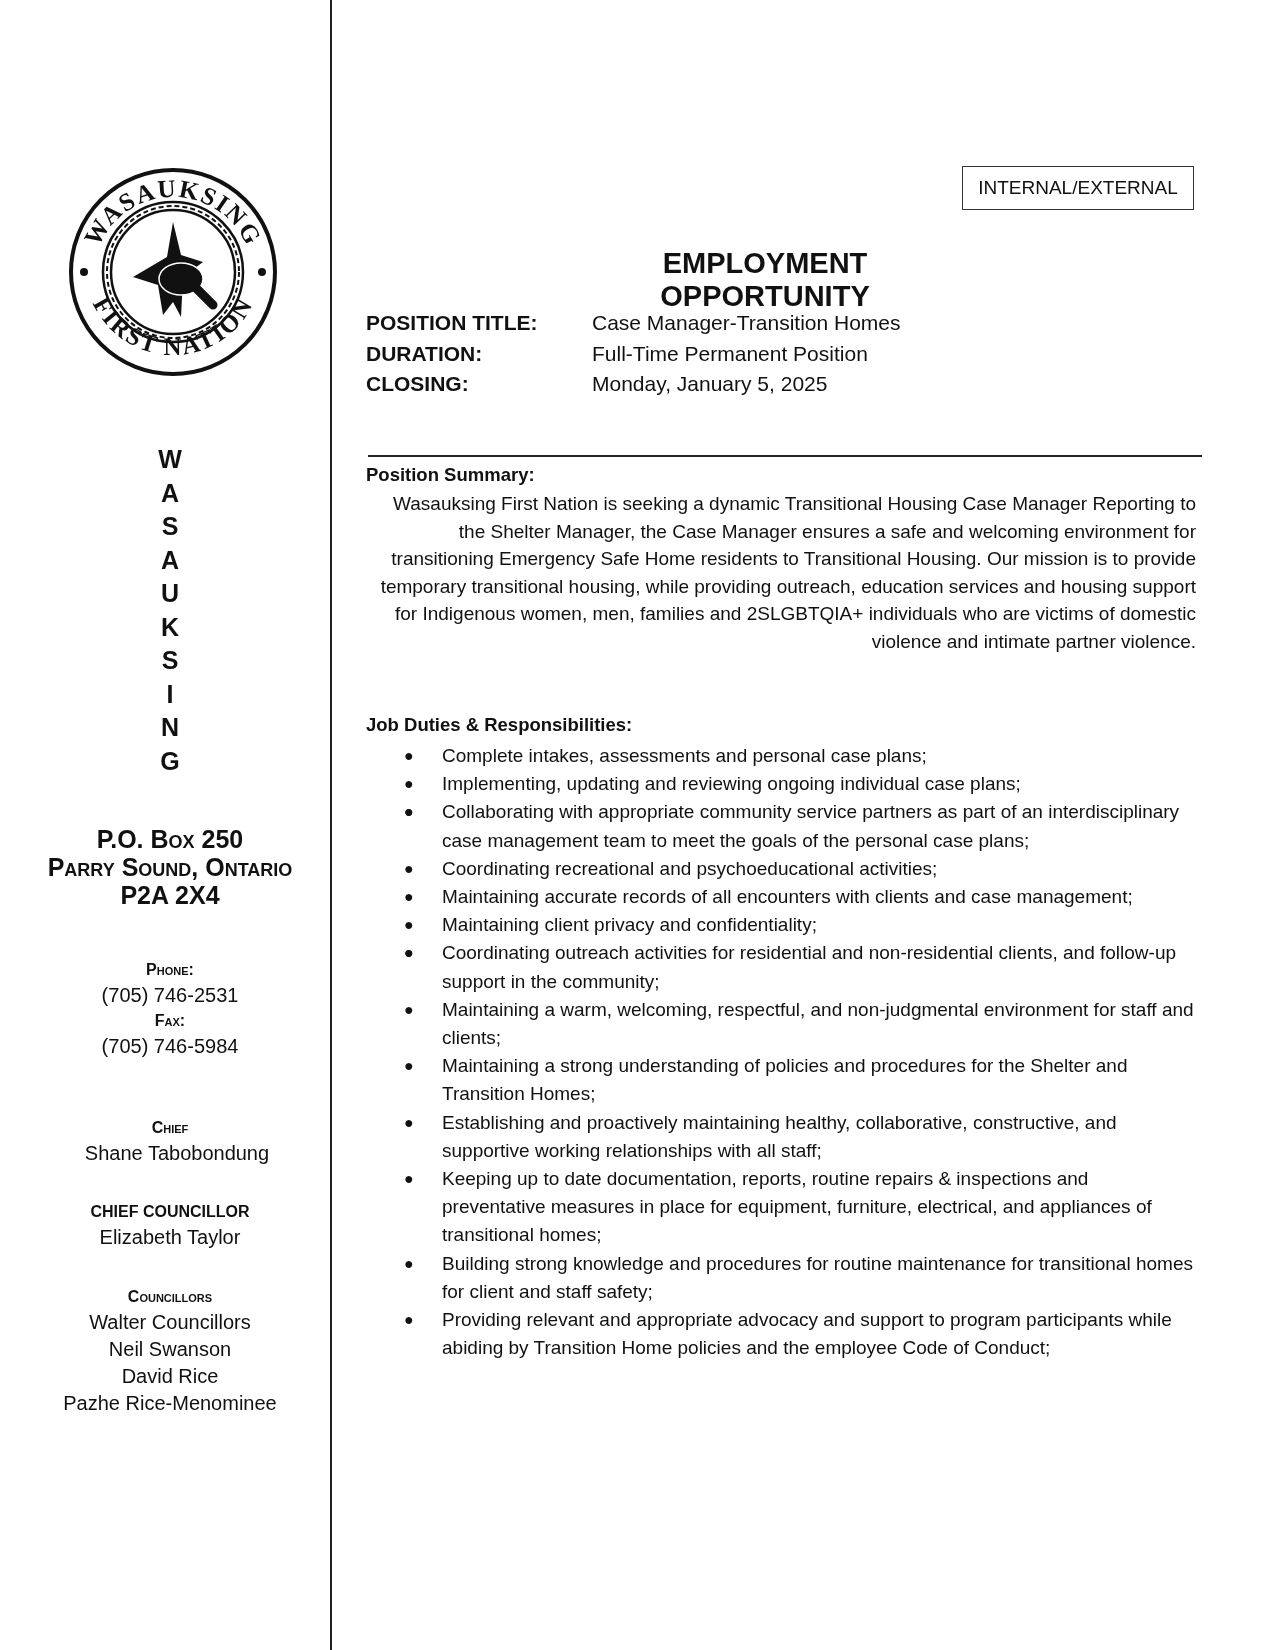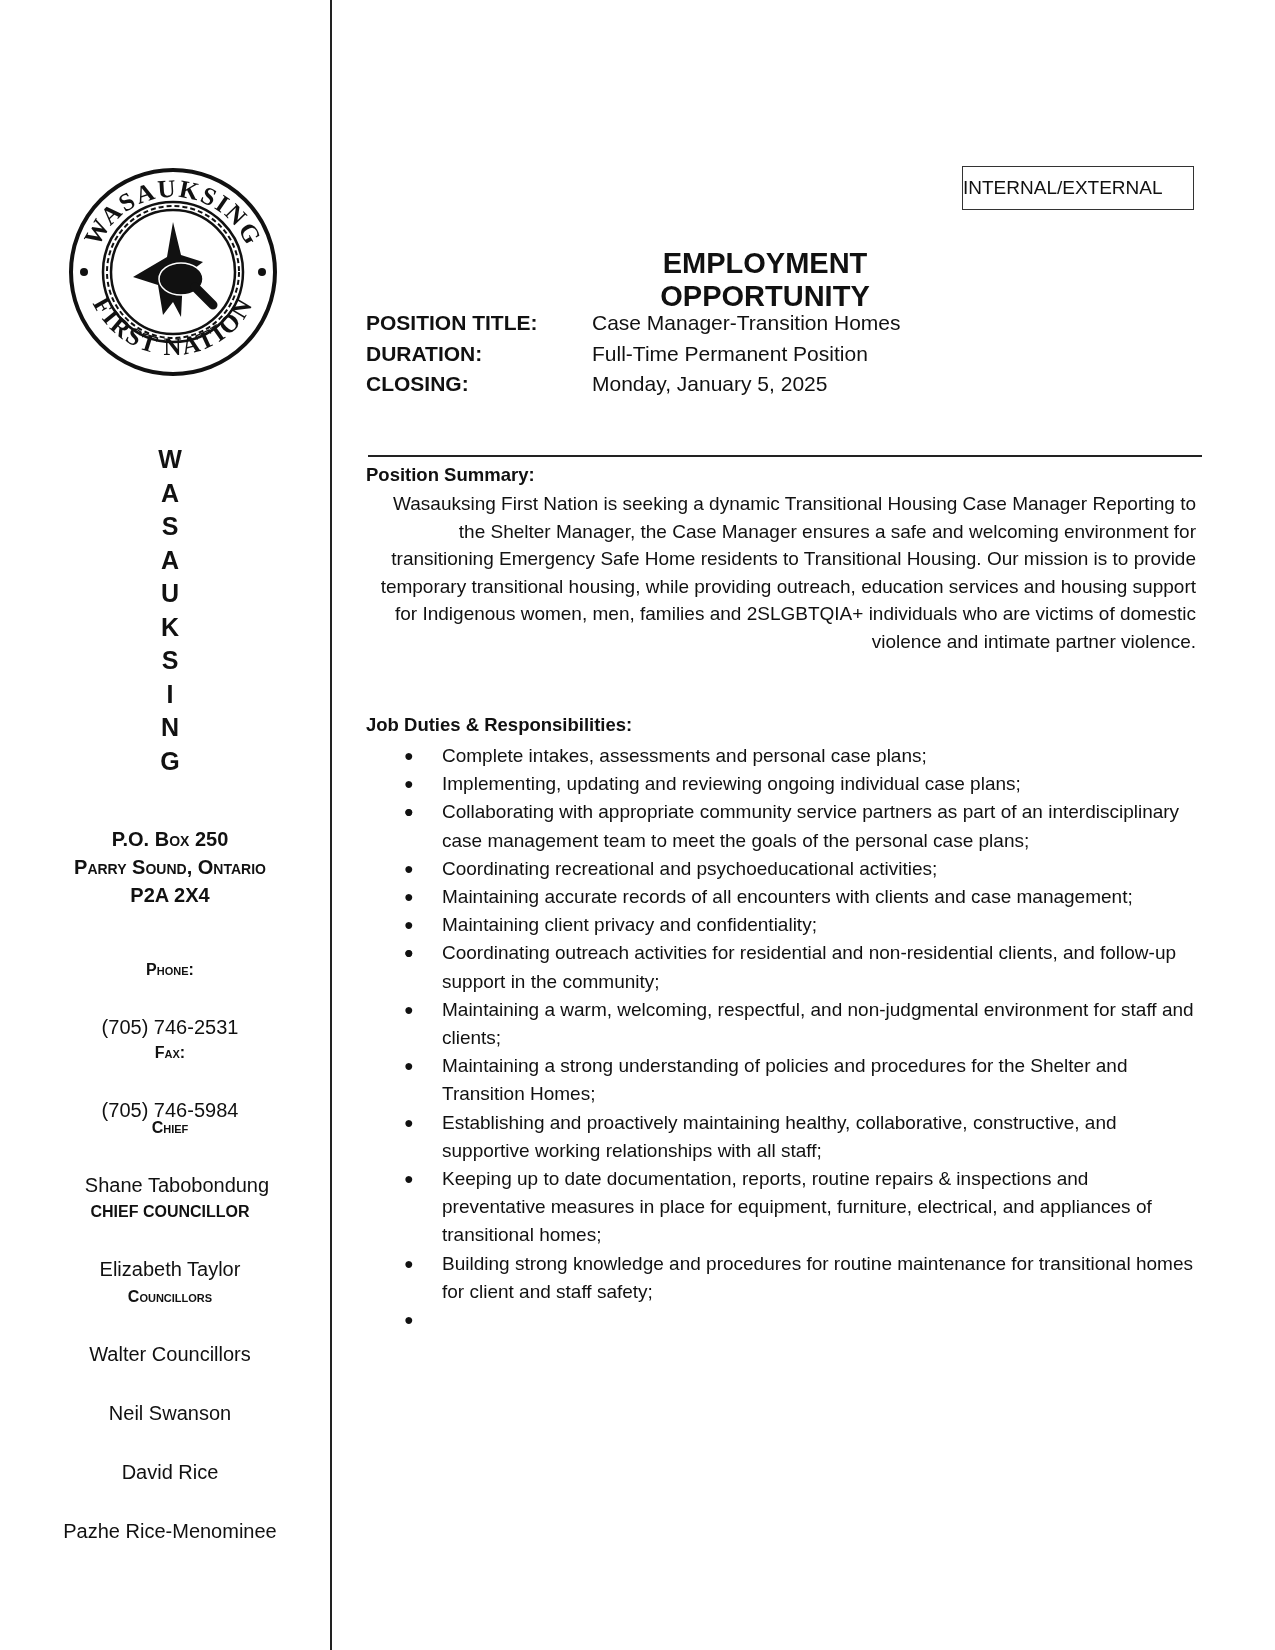--- a/index.html
+++ b/index.html
@@ -6,29 +6,29 @@
     body { width: 1275px; height: 1650px; position: relative; overflow: hidden;
       font-family: "Liberation Sans", sans-serif; color: #111; }
     .vline { position: absolute; left: 330px; top: 0; width: 2px; height: 1650px; background: #222; }
     .sidebar { position: absolute; left: 0; top: 0; width: 330px; height: 1650px; }
     .logo { position: absolute; left: 63px; top: 167px; width: 220px; height: 210px; }
     .vertical-name { position: absolute; left: 140px; top: 443px; width: 60px; text-align: center;
       font-family: "Liberation Sans", sans-serif; font-weight: bold; font-size: 25px; line-height: 33.5px; color: #111; }
     .vertical-name span { display: block; }
     .side-block { position: absolute; left: 30px; width: 280px; text-align: center;
       font-family: "Liberation Sans", sans-serif; }
-    .addr { top: 825px; font-weight: bold; font-size: 20px; line-height: 28px; font-variant: small-caps; }
+    .addr { top: 825px; font-weight: bold; font-size: 25px; line-height: 28px; font-variant: small-caps; }
     .lbl { font-weight: bold; font-size: 16px; font-variant: small-caps; line-height: 24px; }
-    .val { font-size: 20px; line-height: 27px; margin-top: 32px; }
+    .val { font-size: 20px; line-height: 27px; }
     .contact { top: 958px; }
     .chief { top: 1116px; }
     .cc { top: 1200px; text-align: center; }
     .councillors { top: 1285px; }
     .badge { position: absolute; left: 962px; top: 166px; width: 232px; height: 44px; border: 1.5px solid #333;
-      box-sizing: border-box; font-size: 19px; line-height: 42px; }
+      box-sizing: border-box; font-size: 19px; line-height: 42px; text-align: center; }
     .title { position: absolute; left: 560px; top: 247px; width: 410px; text-align: center; font-weight: bold; font-size: 29px; }
     .meta { position: absolute; left: 366px; top: 308px; font-size: 21px; line-height: 30.5px; }
     .meta-row { display: flex; }
     .meta-row .k { width: 226px; font-weight: bold; }
     .rule { position: absolute; left: 368px; top: 455px; width: 834px; height: 2px; background: #222; }
     .section-head { position: absolute; left: 366px; font-weight: bold; font-size: 18.5px; }
     .summary-head { top: 464px; }
     .summary { position: absolute; left: 366px; top: 490px; width: 830px; font-size: 19px; line-height: 27.5px; text-align: right; }
     .duties-head { top: 714px; }
     ul.duties { position: absolute; left: 366px; top: 742px; width: 830px; margin: 0; padding: 0; list-style: none;
@@ -143,14 +143,14 @@
     <li><span class="bullet">●</span><span>Coordinating recreational and psychoeducational activities;</span></li>
     <li><span class="bullet">●</span><span>Maintaining accurate records of all encounters with clients and case management;</span></li>
     <li><span class="bullet">●</span><span>Maintaining client privacy and confidentiality;</span></li>
     <li><span class="bullet">●</span></li>
     <li><span class="bullet">●</span><span>Coordinating outreach activities for residential and non-residential clients, and follow-up support in the community;</span></li>
     <li><span class="bullet">●</span><span>Maintaining a warm, welcoming, respectful, and non-judgmental environment for staff and clients;</span></li>
     <li><span class="bullet">●</span><span>Maintaining a strong understanding of policies and procedures for the Shelter and Transition Homes;</span></li>
     <li><span class="bullet">●</span><span>Establishing and proactively maintaining healthy, collaborative, constructive, and supportive working relationships with all staff;</span></li>
     <li><span class="bullet">●</span><span>Keeping up to date documentation, reports, routine repairs &amp; inspections and preventative measures in place for equipment, furniture, electrical, and appliances of transitional homes;</span></li>
     <li><span class="bullet">●</span><span>Building strong knowledge and procedures for routine maintenance for transitional homes for client and staff safety;</span></li>
-    <li><span class="bullet">●</span></li>
+    <li><span class="bullet">●</span><span>Providing relevant and appropriate advocacy and support to program participants while abiding by Transition Home policies and the employee Code of Conduct;</span></li>
   </ul>
 
 </body></html>

